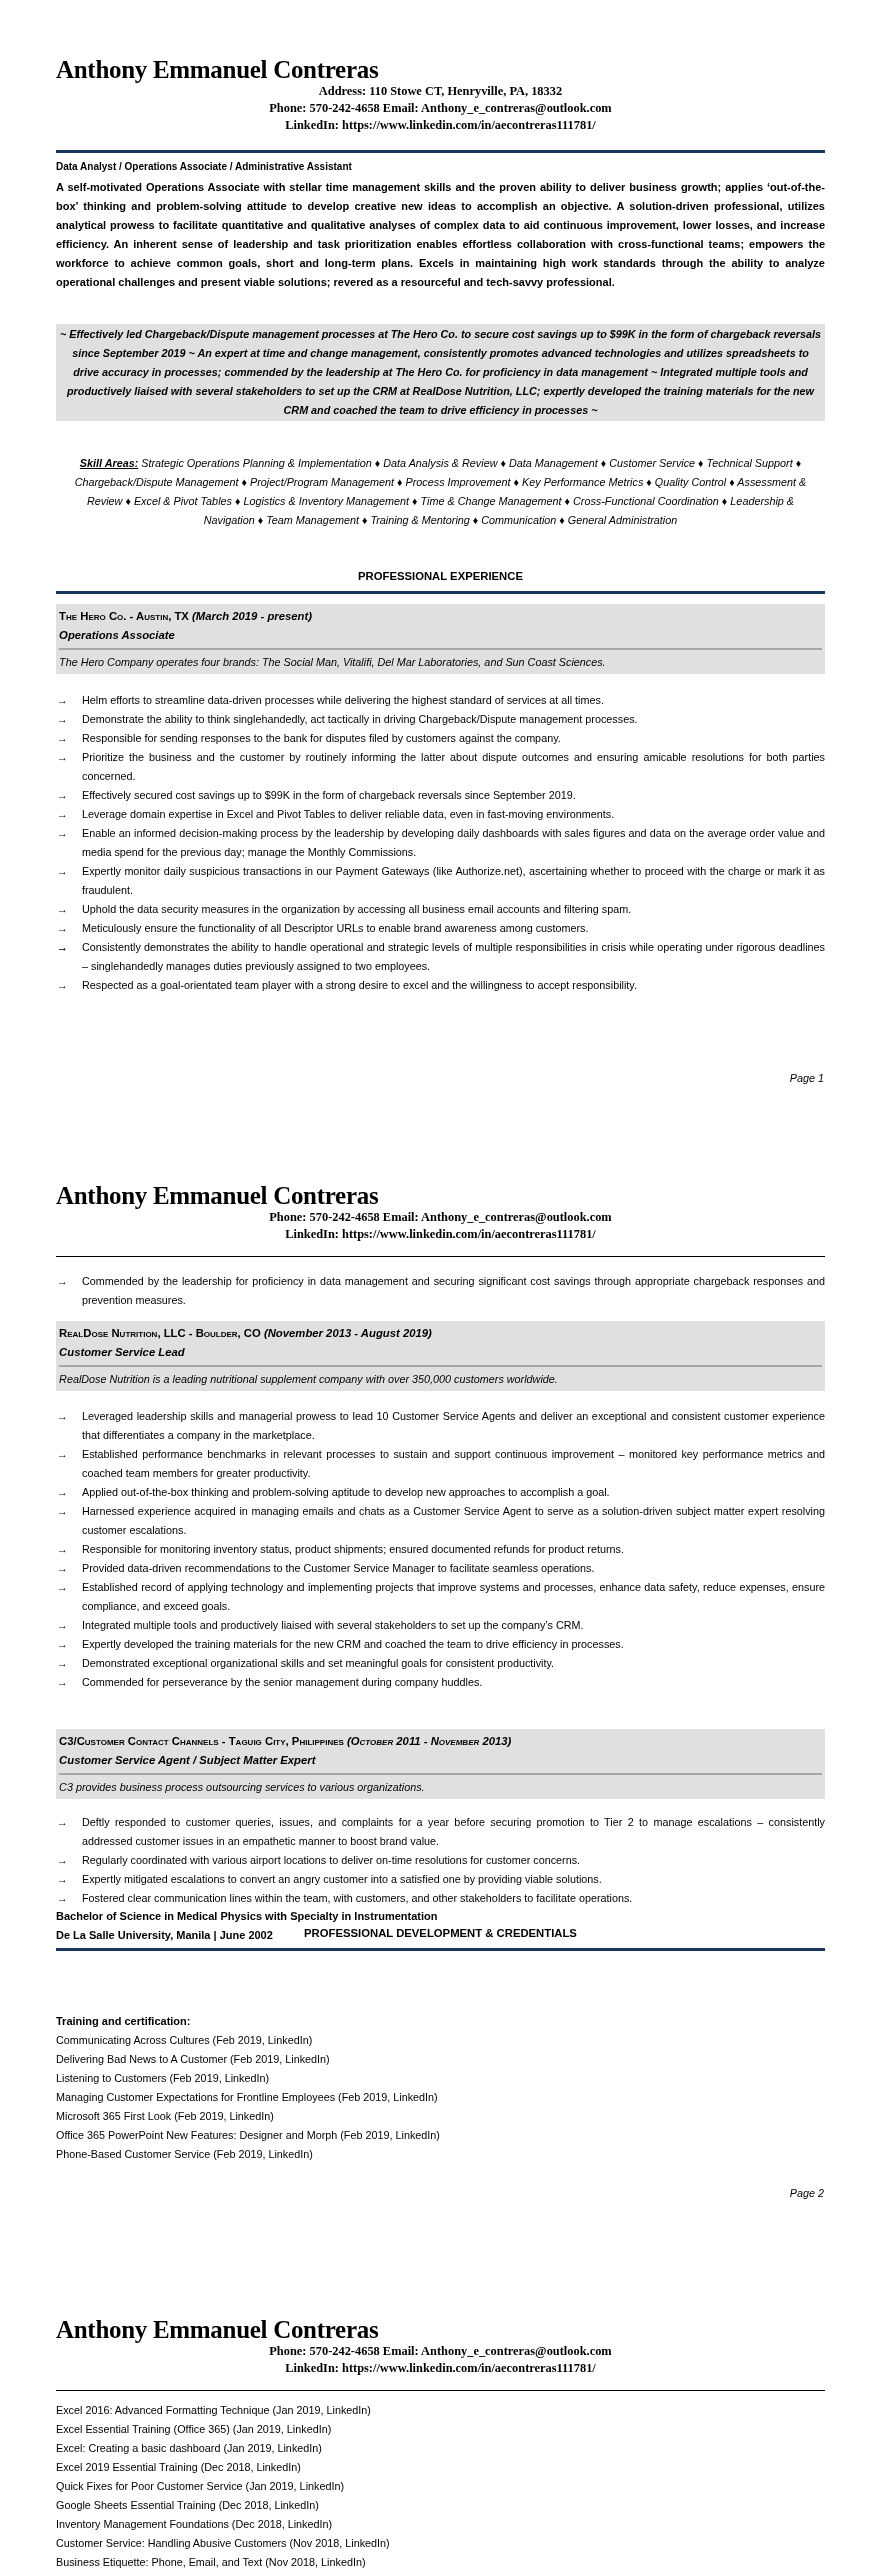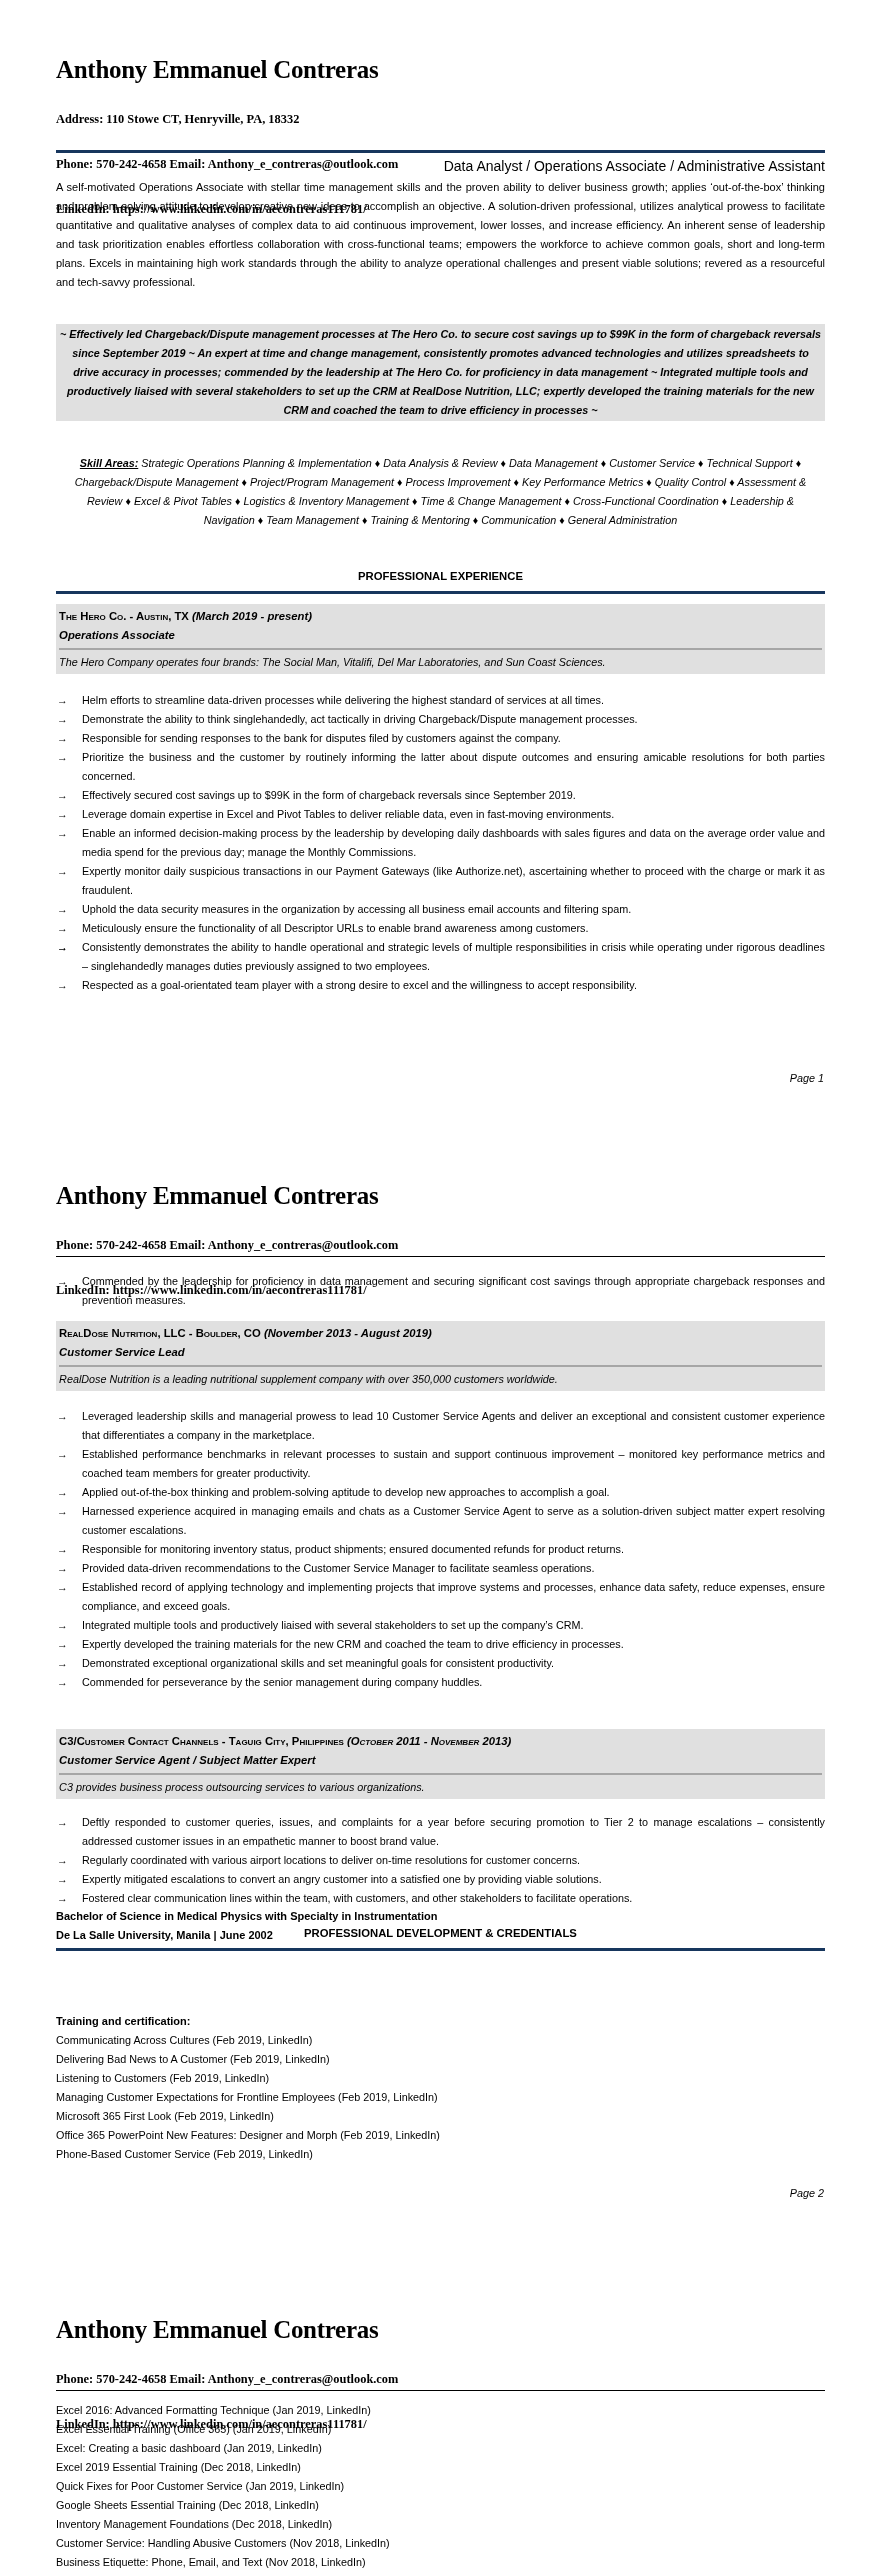--- a/index.html
+++ b/index.html
@@ -1,24 +1,24 @@
 <!DOCTYPE html>
 <html style="font-size:8.2px"><head>
 <meta charset="utf-8">
 <style>
   html, body { margin: 0; padding: 0; background: #ffffff; }
   body { width: 876px; height: 3400px; position: relative; overflow: hidden; color: #000; font-family: "Liberation Sans", sans-serif; }
   .page { position: absolute; left: 0; width: 876px; }
   .content { position: absolute; left: 56px; width: 769px; }
   .name { font-family: "Liberation Serif", serif; font-weight: bold; font-size: 25px; text-align: left; line-height: 27px; letter-spacing: -0.3px; }
-  .contact { font-family: "Liberation Serif", serif; font-weight: bold; font-size: 12.4px; text-align: left; line-height: 17px; margin-top: 28px; }
+  .contact { font-family: "Liberation Serif", serif; font-weight: bold; font-size: 12.4px; text-align: center; line-height: 17px; }
   .rule-blue { height: 3.1px; background: #17365d; }
   .rule-black { height: 1px; background: #000; }
-  .headline { font-weight: normal; font-size: 14px; text-align: right; line-height: 17.5px; }
-  .para { font-size: 11px; line-height: 19px; text-align: justify; }
+  .headline { font-weight: bold; font-size: 10px; text-align: left; line-height: 17.5px; }
+  .para { font-size: 11px; line-height: 19px; text-align: justify; font-weight: bold; }
   .highlight { background: #e0e0e0; font-weight: bold; font-style: italic; font-size: 10.8px; line-height: 19px; text-align: center; padding: 1px 3.1px; }
   .skills { font-size: 10.8px; line-height: 19px; text-align: center; font-style: italic; }
   .skills .lbl { font-weight: bold; text-decoration: underline; }
   .section-title { font-weight: bold; font-size: 11.3px; text-align: center; line-height: 15.5px; }
   .job-box { background: #e0e0e0; padding: 3.1px 3.1px 2.1px 3.1px; }
   .job-line1 { font-size: 11.3px; line-height: 18.5px; font-weight: bold; }
   .job-line1 .sc { font-variant: small-caps; }
   .job-line1 .dates { font-style: italic; }
   .job-role { font-size: 11.3px; line-height: 18.5px; font-weight: bold; font-style: italic; }
   .job-divider { height: 2.1px; background: #a6a6a6; margin: 4.1px 0 3.1px 0; }

